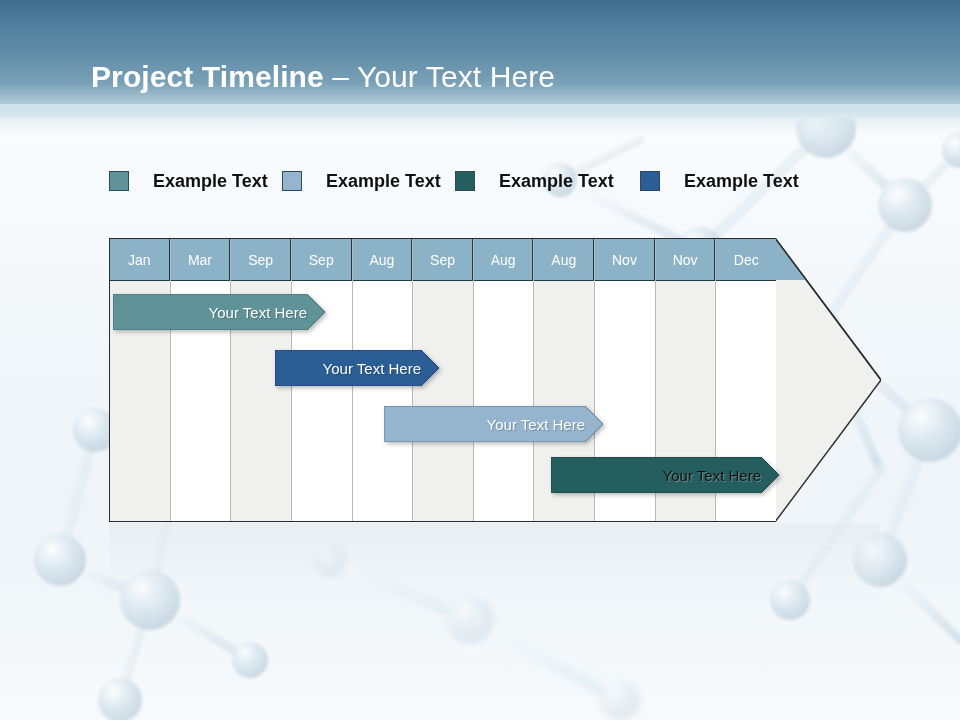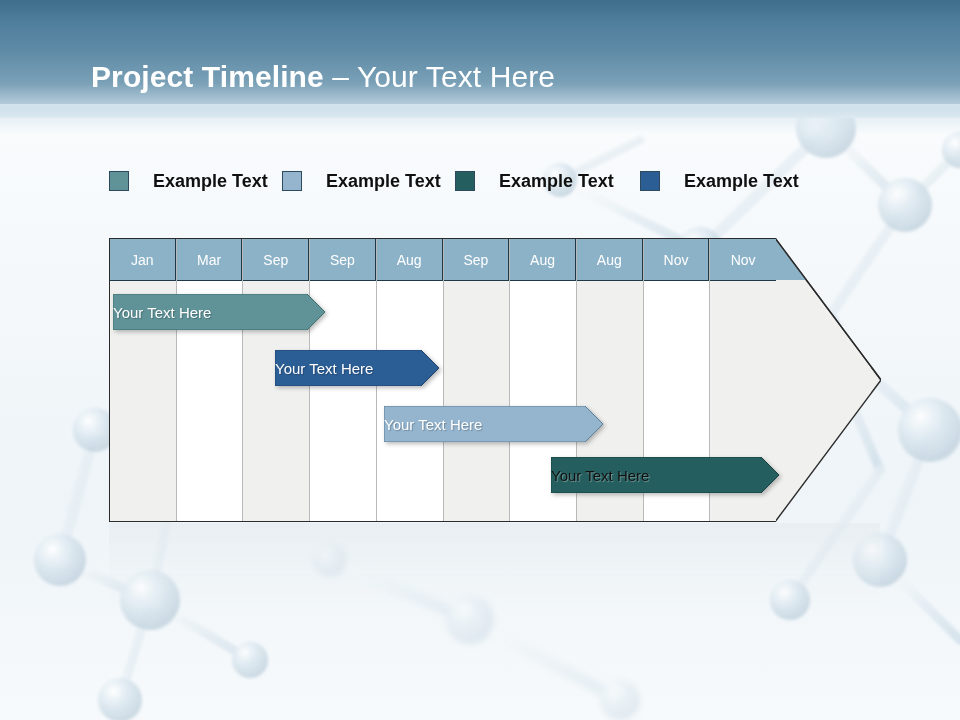--- a/index.html
+++ b/index.html
@@ -151,21 +151,21 @@
     width: 106px;
     height: 284px;
   }
 
   
   .bar {
     position: absolute;
     height: 36px;
     display: flex;
     align-items: center;
-    justify-content: flex-start;
+    justify-content: flex-end;
     box-sizing: border-box;
     filter: drop-shadow(2px 2px 2px rgba(60,60,60,0.35));
   }
   .bar-shape {
     position: absolute;
     inset: 0;
     width: 100%;
     height: 100%;
   }
   .bar-label {
@@ -328,20 +328,23 @@
       </div>
       <div class="month-col stripe">
         <div class="month-head">Aug</div>
       </div>
       <div class="month-col">
         <div class="month-head">Nov</div>
       </div>
       <div class="month-col stripe">
         <div class="month-head">Nov</div>
       </div>
+      <div class="month-col">
+        <div class="month-head">Dec</div>
+      </div>
     </div>
 
     <div class="bar" style="left:4px; top:56px; width:212px;">
       <svg class="bar-shape" viewBox="0 0 212 36" preserveAspectRatio="none" aria-hidden="true">
         <polygon points="0,0 194,0 212,18 194,36 0,36" fill="#5f9398" stroke="#3f6f73" stroke-width="1"></polygon>
       </svg>
       <span class="bar-label light">Your  Text Here</span>
     </div>
 
     <div class="bar" style="left:166px; top:112px; width:164px;">

